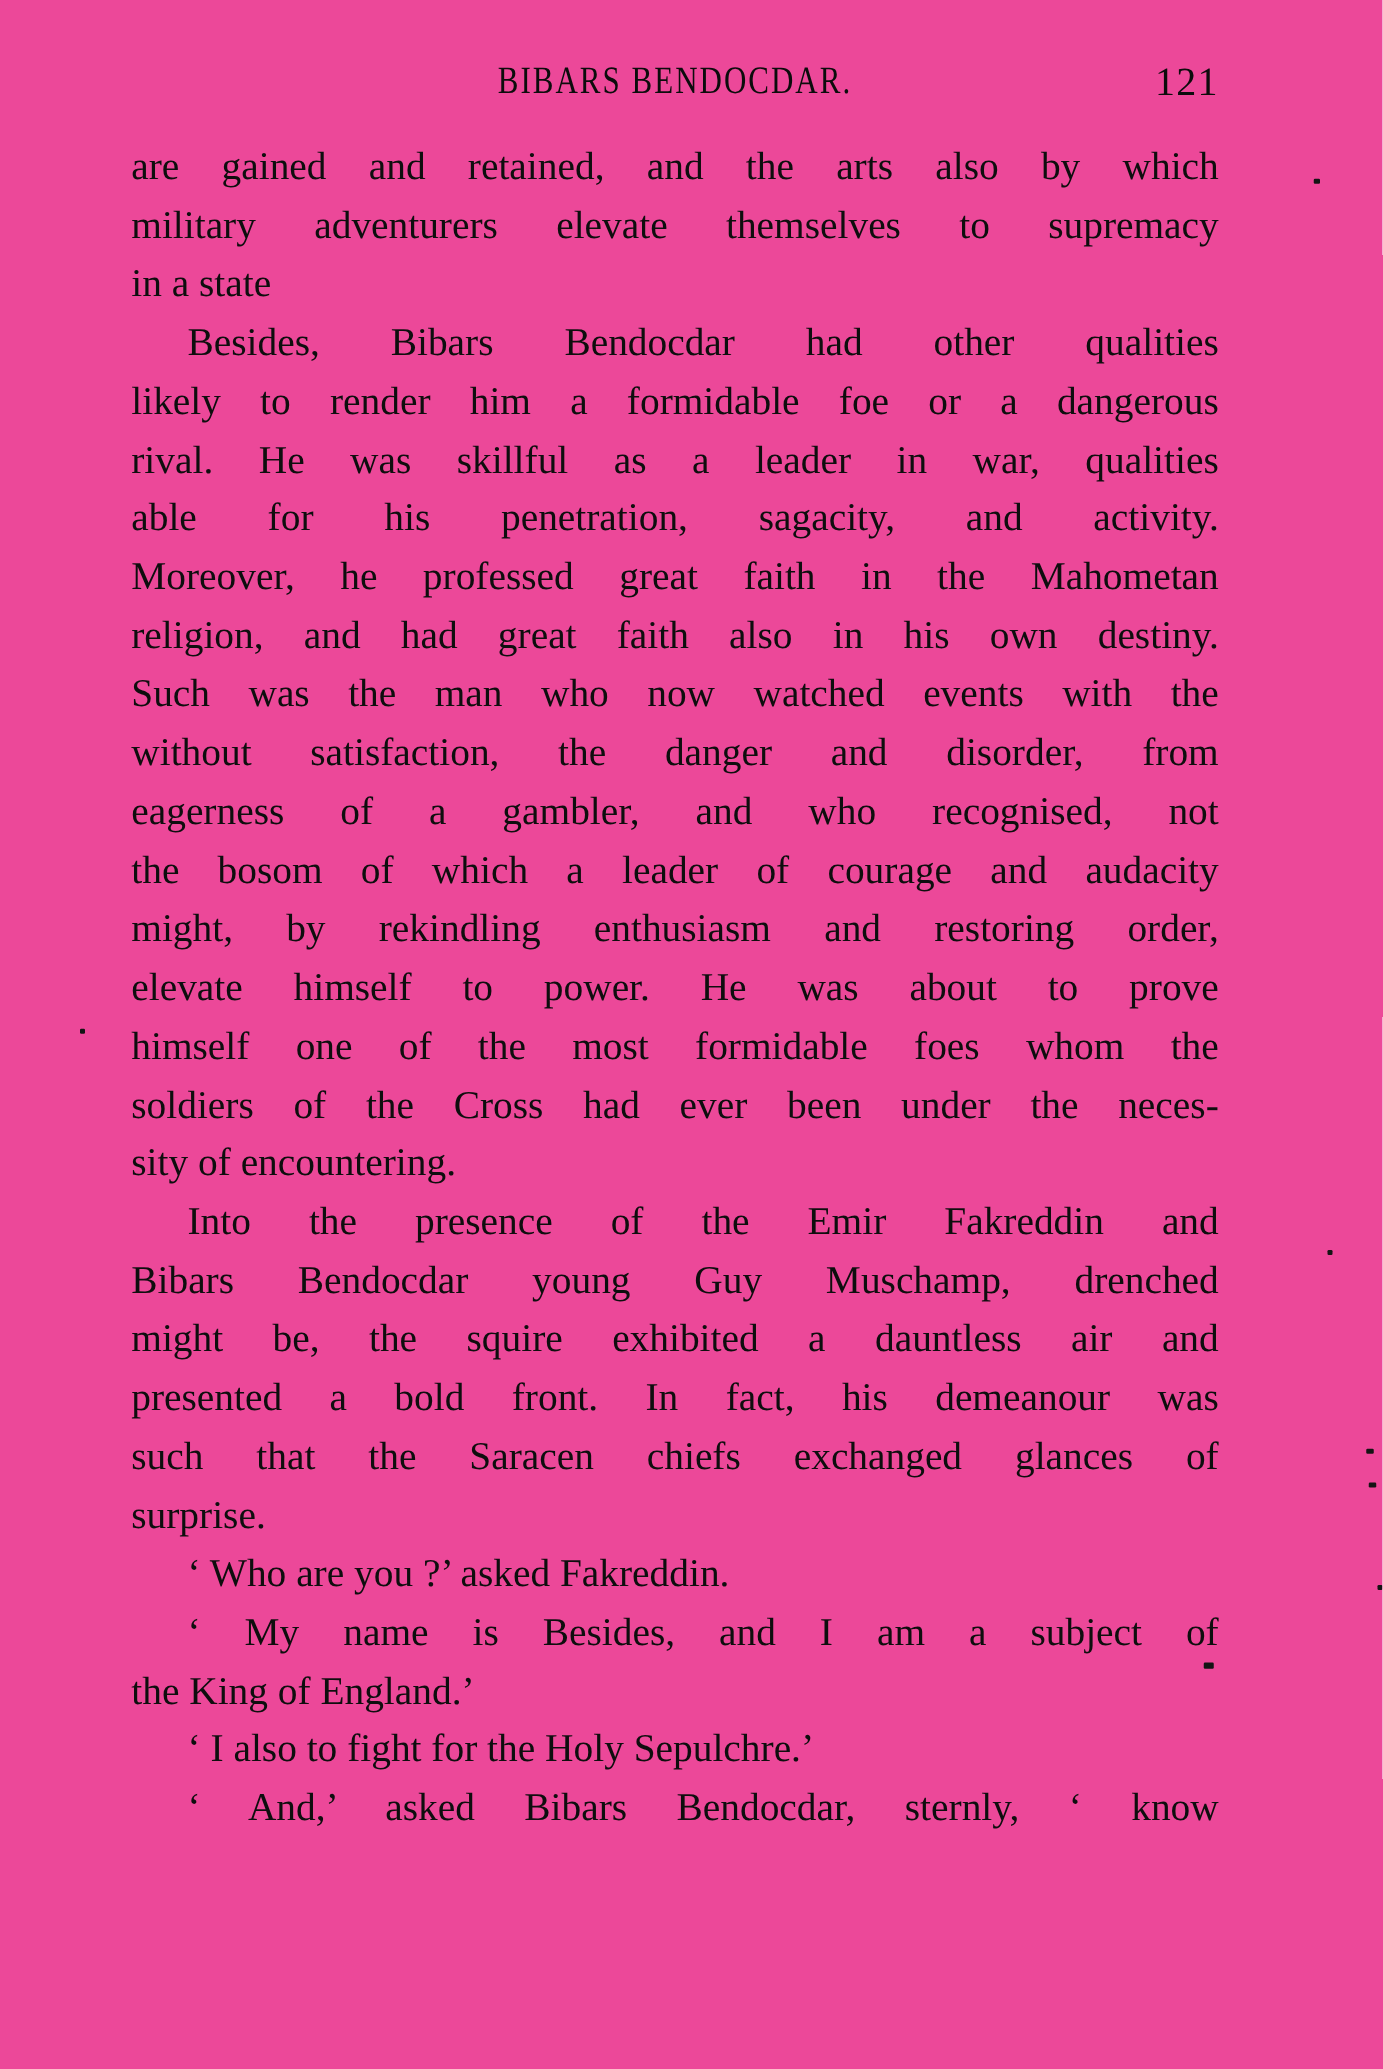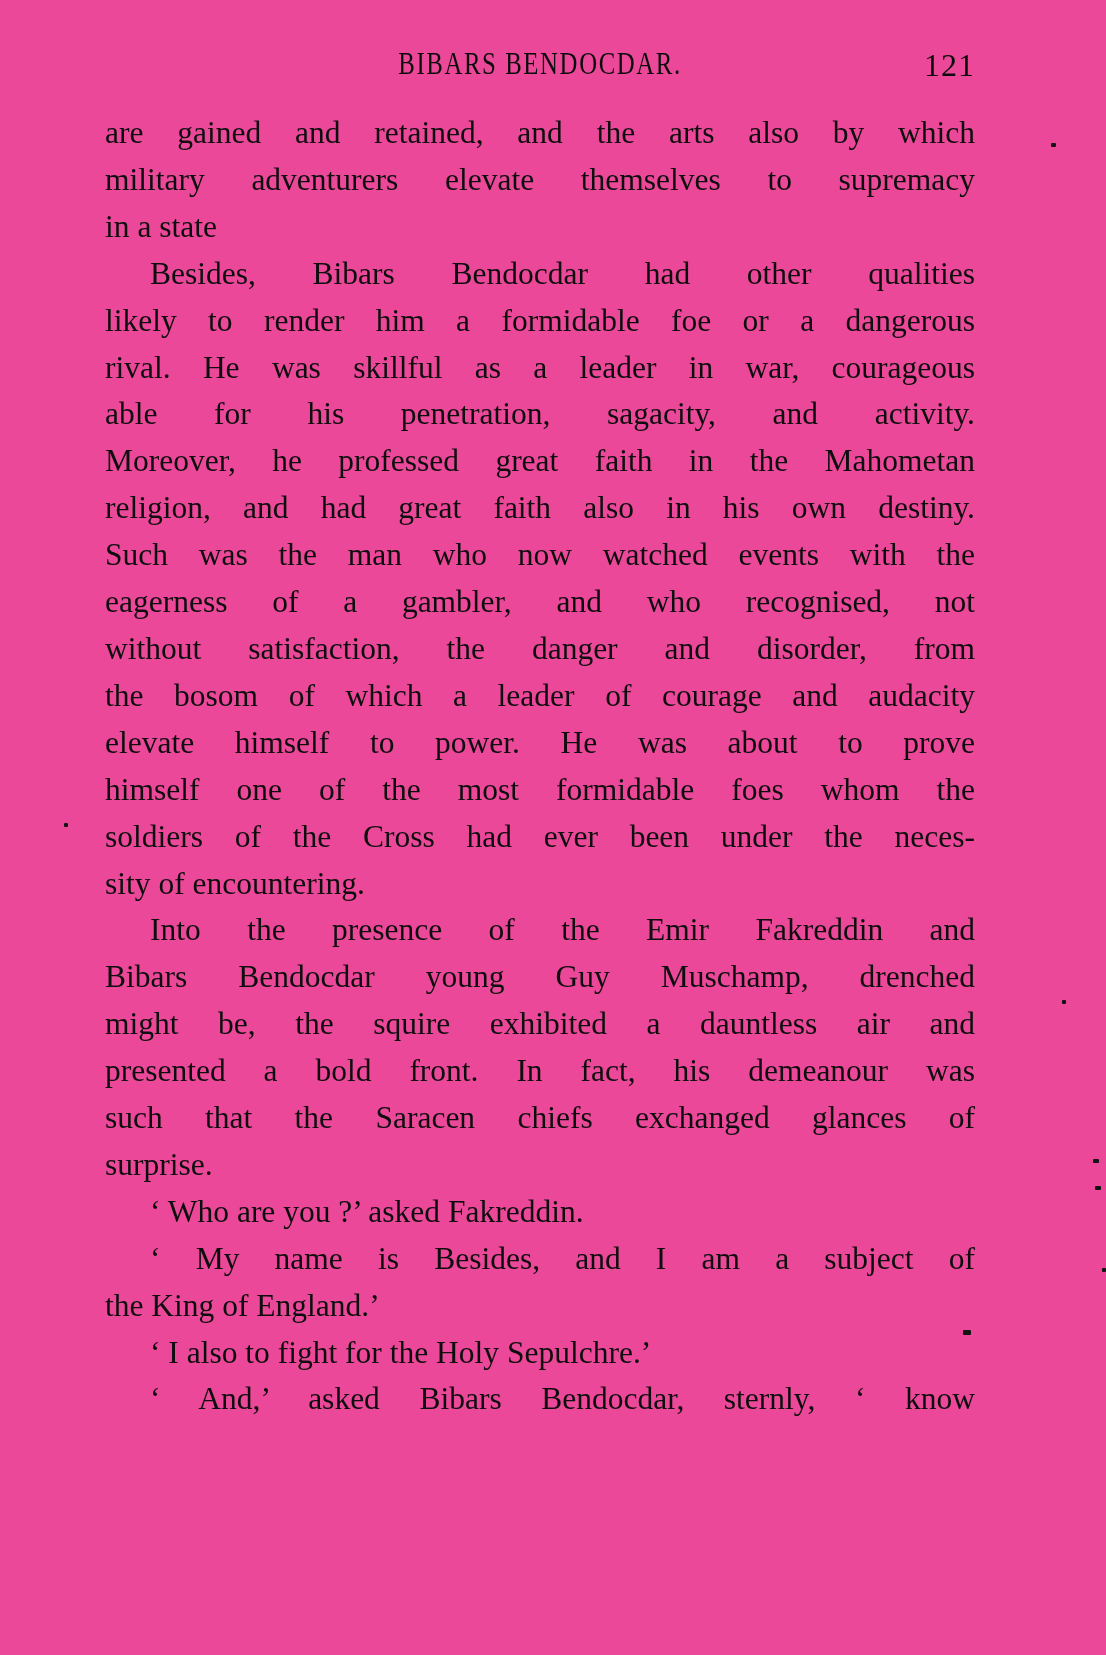--- a/index.html
+++ b/index.html
@@ -82,28 +82,29 @@
 
   <div class="text-column">
       <div class="para">
         <div class="line">are gained and retained, and the arts also by which</div>
         <div class="line">military adventurers elevate themselves to supremacy</div>
         <div class="line noj">in a state</div>
       </div>
       <div class="para">
         <div class="line ind">Besides, Bibars Bendocdar had other qualities</div>
         <div class="line">likely to render him a formidable foe or a dangerous</div>
-        <div class="line">rival.  He was skillful as a leader in war, courageous</div>
+        <div class="line">rival.  He was skillful as a leader in war, qualities</div>
         <div class="line">able for his penetration, sagacity, and activity.</div>
         <div class="line">Moreover, he professed great faith in the Mahometan</div>
         <div class="line">religion, and had great faith also in his own destiny.</div>
         <div class="line">Such was the man who now watched events with the</div>
+        <div class="line">without satisfaction, the danger and disorder, from</div>
         <div class="line">eagerness of a gambler, and who recognised, not</div>
-        <div class="line">without satisfaction, the danger and disorder, from</div>
         <div class="line">the bosom of which a leader of courage and audacity</div>
+        <div class="line">might, by rekindling enthusiasm and restoring order,</div>
         <div class="line">elevate himself to power.  He was about to prove</div>
         <div class="line">himself one of the most formidable foes whom the</div>
         <div class="line">soldiers of the Cross had ever been under the neces-</div>
         <div class="line noj">sity of encountering.</div>
       </div>
       <div class="para">
         <div class="line ind">Into the presence of the Emir Fakreddin and</div>
         <div class="line">Bibars Bendocdar young Guy Muschamp, drenched</div>
         <div class="line">might be, the squire exhibited a dauntless air and</div>
         <div class="line">presented a bold front.  In fact, his demeanour was</div>

